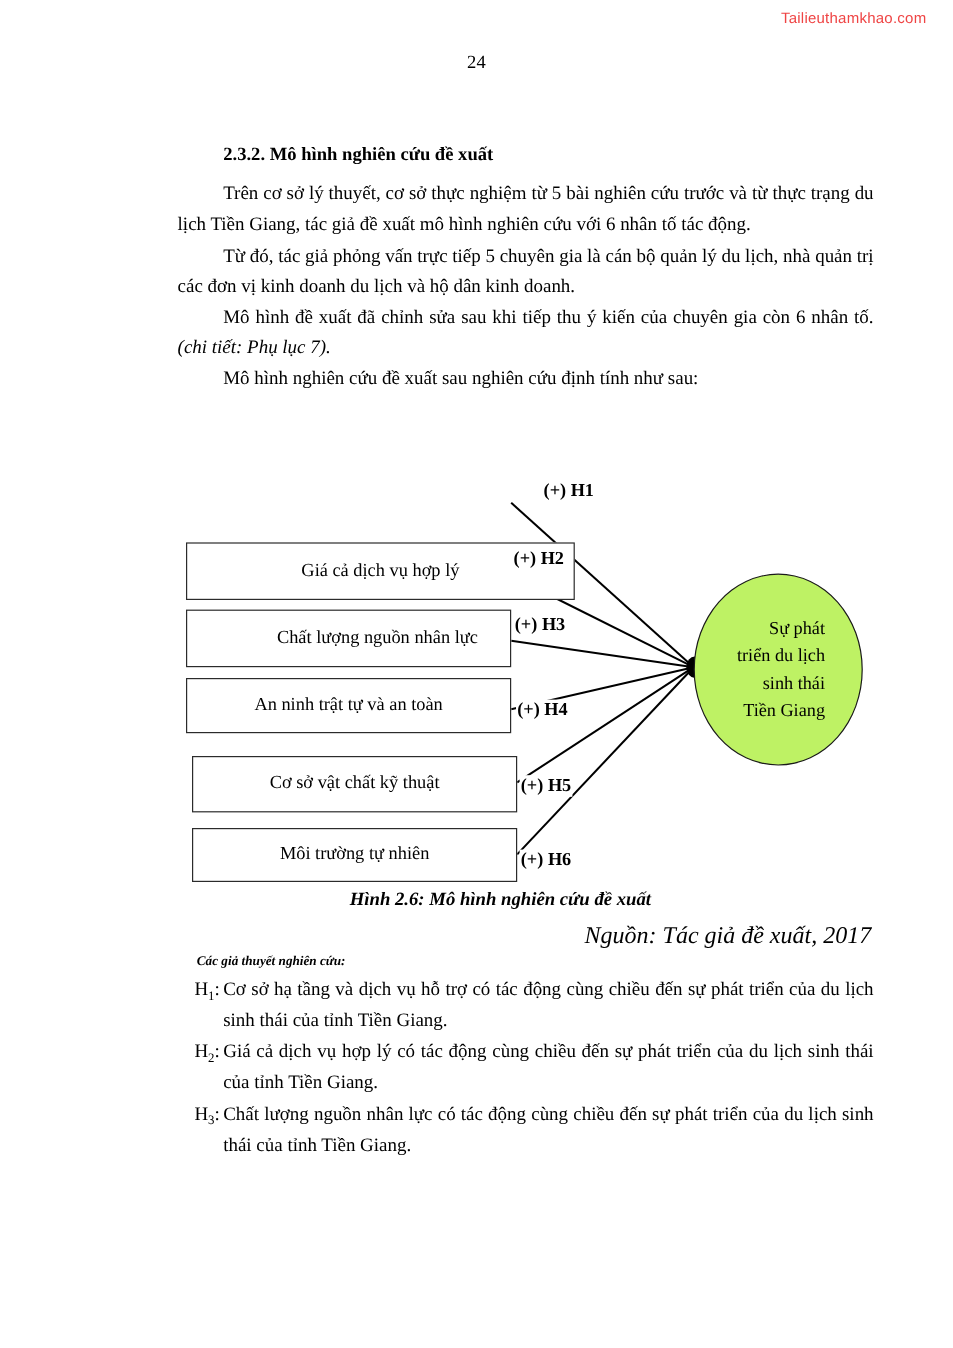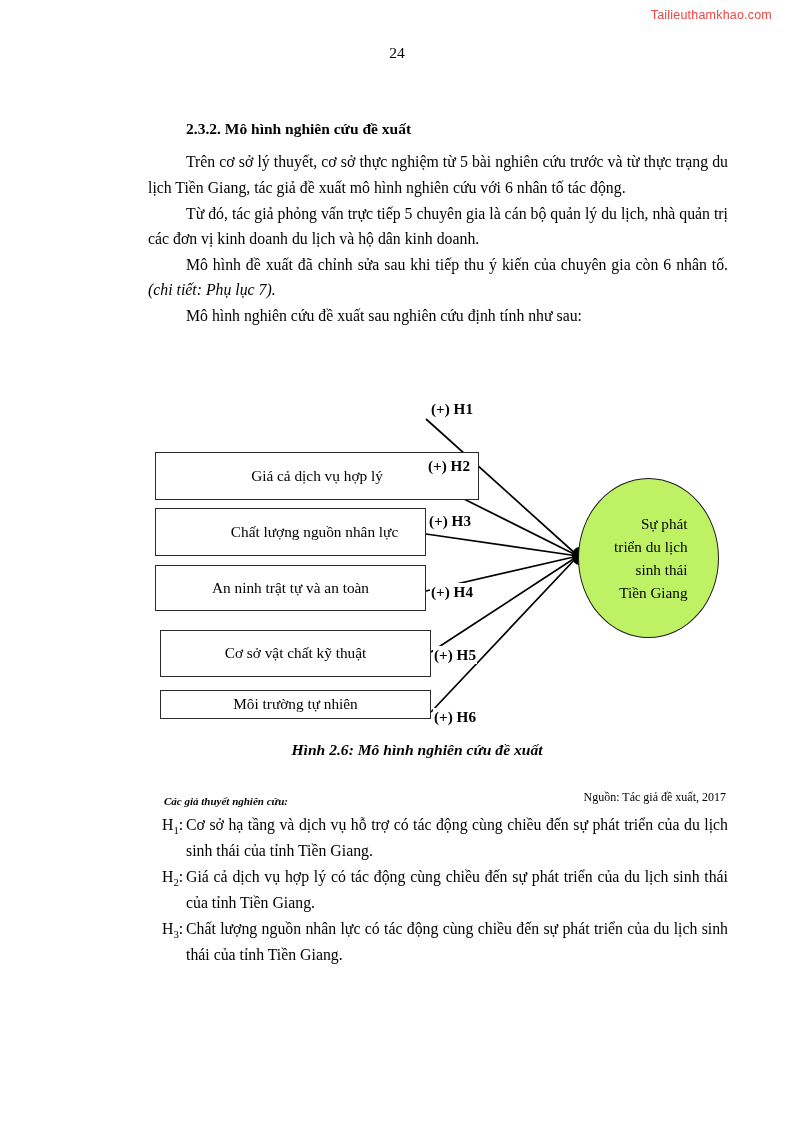--- a/index.html
+++ b/index.html
@@ -120,22 +120,22 @@
     text-align: center;
     font-weight: bold;
     font-style: italic;
     font-size: 15.6px;
     padding-left: 20px;
   }
   .fig-source {
     position: absolute;
     right: 68px;
     top: 769px;
-    font-size: 12px;
-    margin-top: 21px;
+    font-style: italic;
+    font-size: 20px;
   }
 
   
   .hyp-section {
     position: absolute;
     left: 148px;
     top: 795px;
     width: 580px;
   }
   .hyp-title {
@@ -201,25 +201,25 @@
   </div>
   <div class="factor-box" style="left:155px; top:508px; width:271px; height:48px;padding-left:48px;">
     <span>Chất lượng nguồn nhân lực</span>
   </div>
   <div class="factor-box" style="left:155px; top:565px; width:271px; height:46px;">
     <span>An ninh trật tự và an toàn</span>
   </div>
   <div class="factor-box" style="left:160px; top:630px; width:271px; height:47px;">
     <span>Cơ sở vật chất kỹ thuật</span>
   </div>
-  <div class="factor-box" style="left:160px; top:690px; width:271px; height:29px;">
+  <div class="factor-box" style="left:160px; top:690px; width:271px; height:45px;">
     <span>Môi trường tự nhiên</span>
   </div>
 
-  <div class="h-label" style="left:430px; top:400px;">(+) H1</div>
+  <div class="h-label" style="left:452px; top:400px;">(+) H1</div>
   <div class="h-label" style="left:427px; top:457px;">(+) H2</div>
   <div class="h-label" style="left:428px; top:512px;">(+) H3</div>
   <div class="h-label" style="left:430px; top:583px;">(+) H4</div>
   <div class="h-label" style="left:433px; top:646px;">(+) H5</div>
   <div class="h-label" style="left:433px; top:708px;">(+) H6</div>
 
   <div class="outcome-ellipse" style="left:578px; top:478px; width:141px; height:160px;">
     <span style="display:block; width:78px;">Sự phát triển du lịch sinh thái Tiền Giang</span>
   </div>
 

